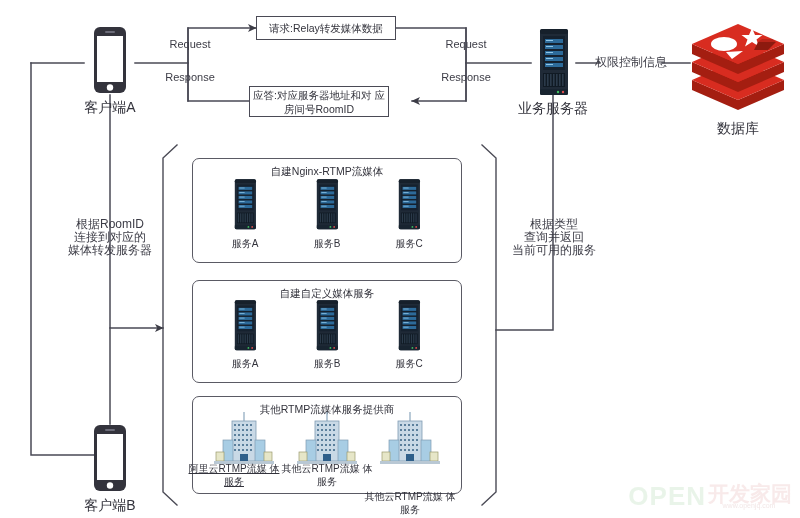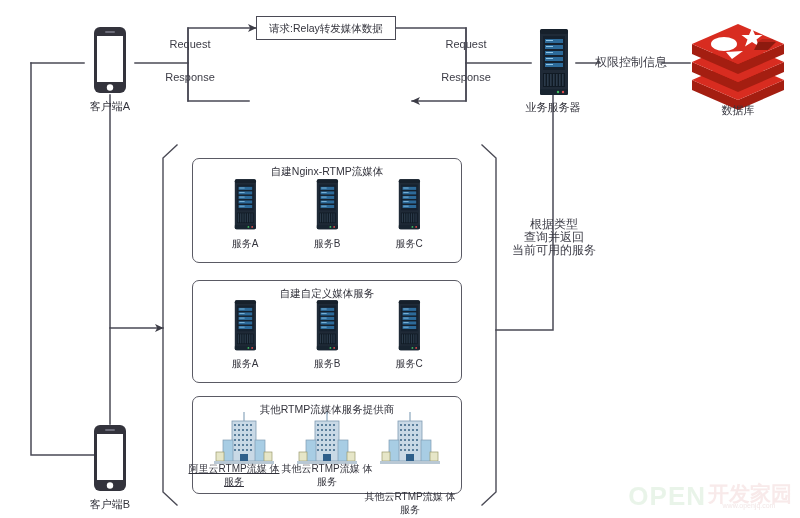--- a/index.html
+++ b/index.html
@@ -26,21 +26,21 @@
     color: #3c3c46;
     font-size: 12px;
     line-height: 13px;
     text-align: center;
     white-space: pre-line;
     letter-spacing: 0px;
   }
   .lbl-en { font-size: 11px; color: #3c3c46; }
   .node-caption {
     position: absolute;
-    font-size: 11px;
+    font-size: 14px;
     color: #33333c;
     text-align: center;
     width: 120px;
   }
   .msgbox {
     position: absolute;
     border: 1.4px solid #4a4a55;
     background: #ffffff;
     color: #33333c;
     font-size: 10.5px;
@@ -144,29 +144,34 @@
       <path d="M553,95 L553,330 L496,330"></path>
 
       <path d="M177,145 L163,158 L163,492 L177,505" stroke-width="1.4"></path>
 
       <path d="M482,145 L496,158 L496,492 L482,505" stroke-width="1.4"></path>
     </g>
   </svg>
 
   <div class="msgbox" style="left:256px; top:16px; width:140px; height:24px;">请求:Relay转发媒体数据</div>
 
+  <div class="msgbox" style="left:249px; top:86px; width:140px; height:31px;">应答:对应服务器地址和对
+应房间号RoomID</div>
 
   <div class="lbl lbl-en" style="left:160px; top:38px; width:60px;">Request</div>
   <div class="lbl lbl-en" style="left:157px; top:71px; width:66px;">Response</div>
   <div class="lbl lbl-en" style="left:436px; top:38px; width:60px;">Request</div>
   <div class="lbl lbl-en" style="left:433px; top:71px; width:66px;">Response</div>
 
   <div class="lbl" style="left:594px; top:56px; width:74px;">权限控制信息</div>
 
 
+  <div class="lbl" style="left:68px; top:218px; width:84px;">根据RoomID
+连接到对应的
+媒体转发服务器</div>
 
   <div class="lbl" style="left:512px; top:218px; width:84px;">根据类型
 查询并返回
 当前可用的服务</div>
 
   <div class="icon-wrap" style="left:84px; top:26px; width:52px; height:72px;">
     <svg width="52" height="72" viewBox="0 0 52 72">
       <rect x="10" y="1" width="32" height="66" rx="6" ry="6" fill="#33333c"></rect>
       <rect x="13" y="10" width="26" height="46" fill="#ffffff"></rect>
       <rect x="21" y="5" width="10" height="2" rx="1" fill="#6b6b78"></rect>
@@ -233,21 +238,21 @@
       <path d="M4,26 L50,46 L96,26 L96,36 L50,56 L4,36 Z" fill="#a41e11"></path>
       <path d="M4,26 L50,6 L96,26 L50,46 Z" fill="#d82c20"></path>
 
       <ellipse cx="36" cy="26" rx="13" ry="7" fill="#ffffff"></ellipse>
       <path d="M64,10 L67,17 L74.5,17 L68.5,21.5 L71,28.5 L64,24 L57,28.5 L59.5,21.5 L53.5,17 L61,17 Z" fill="#ffffff"></path>
       <path d="M38,34 L55,33 L44,41 Z" fill="#ffffff"></path>
       <path d="M70,24 L88,24 L80,32 L66,32 Z" fill="#8c1a0f"></path>
       <path d="M70,24 L88,24 L84,21 L74,21 Z" fill="#b8251a"></path>
     </svg>
   </div>
-  <div class="node-caption" style="left:678px; top:103px;">数据库</div>
+  <div class="node-caption" style="left:678px; top:120px;">数据库</div>
 
   <div class="group-box" style="left:192px; top:158px; width:270px; height:105px;">
     <div class="group-title">自建Nginx-RTMP流媒体</div>
   </div>
 
   <div class="icon-wrap" style="left:228px; top:176px;">
     <svg width="34" height="58" viewBox="0 0 45 72">
       <rect x="9" y="2" width="28" height="66" rx="2.5" fill="#1f2a37"></rect>
       <rect x="9" y="2" width="28" height="5" rx="2" fill="#16202b"></rect>
       <rect x="12" y="9" width="22" height="34" fill="#15212e"></rect>

